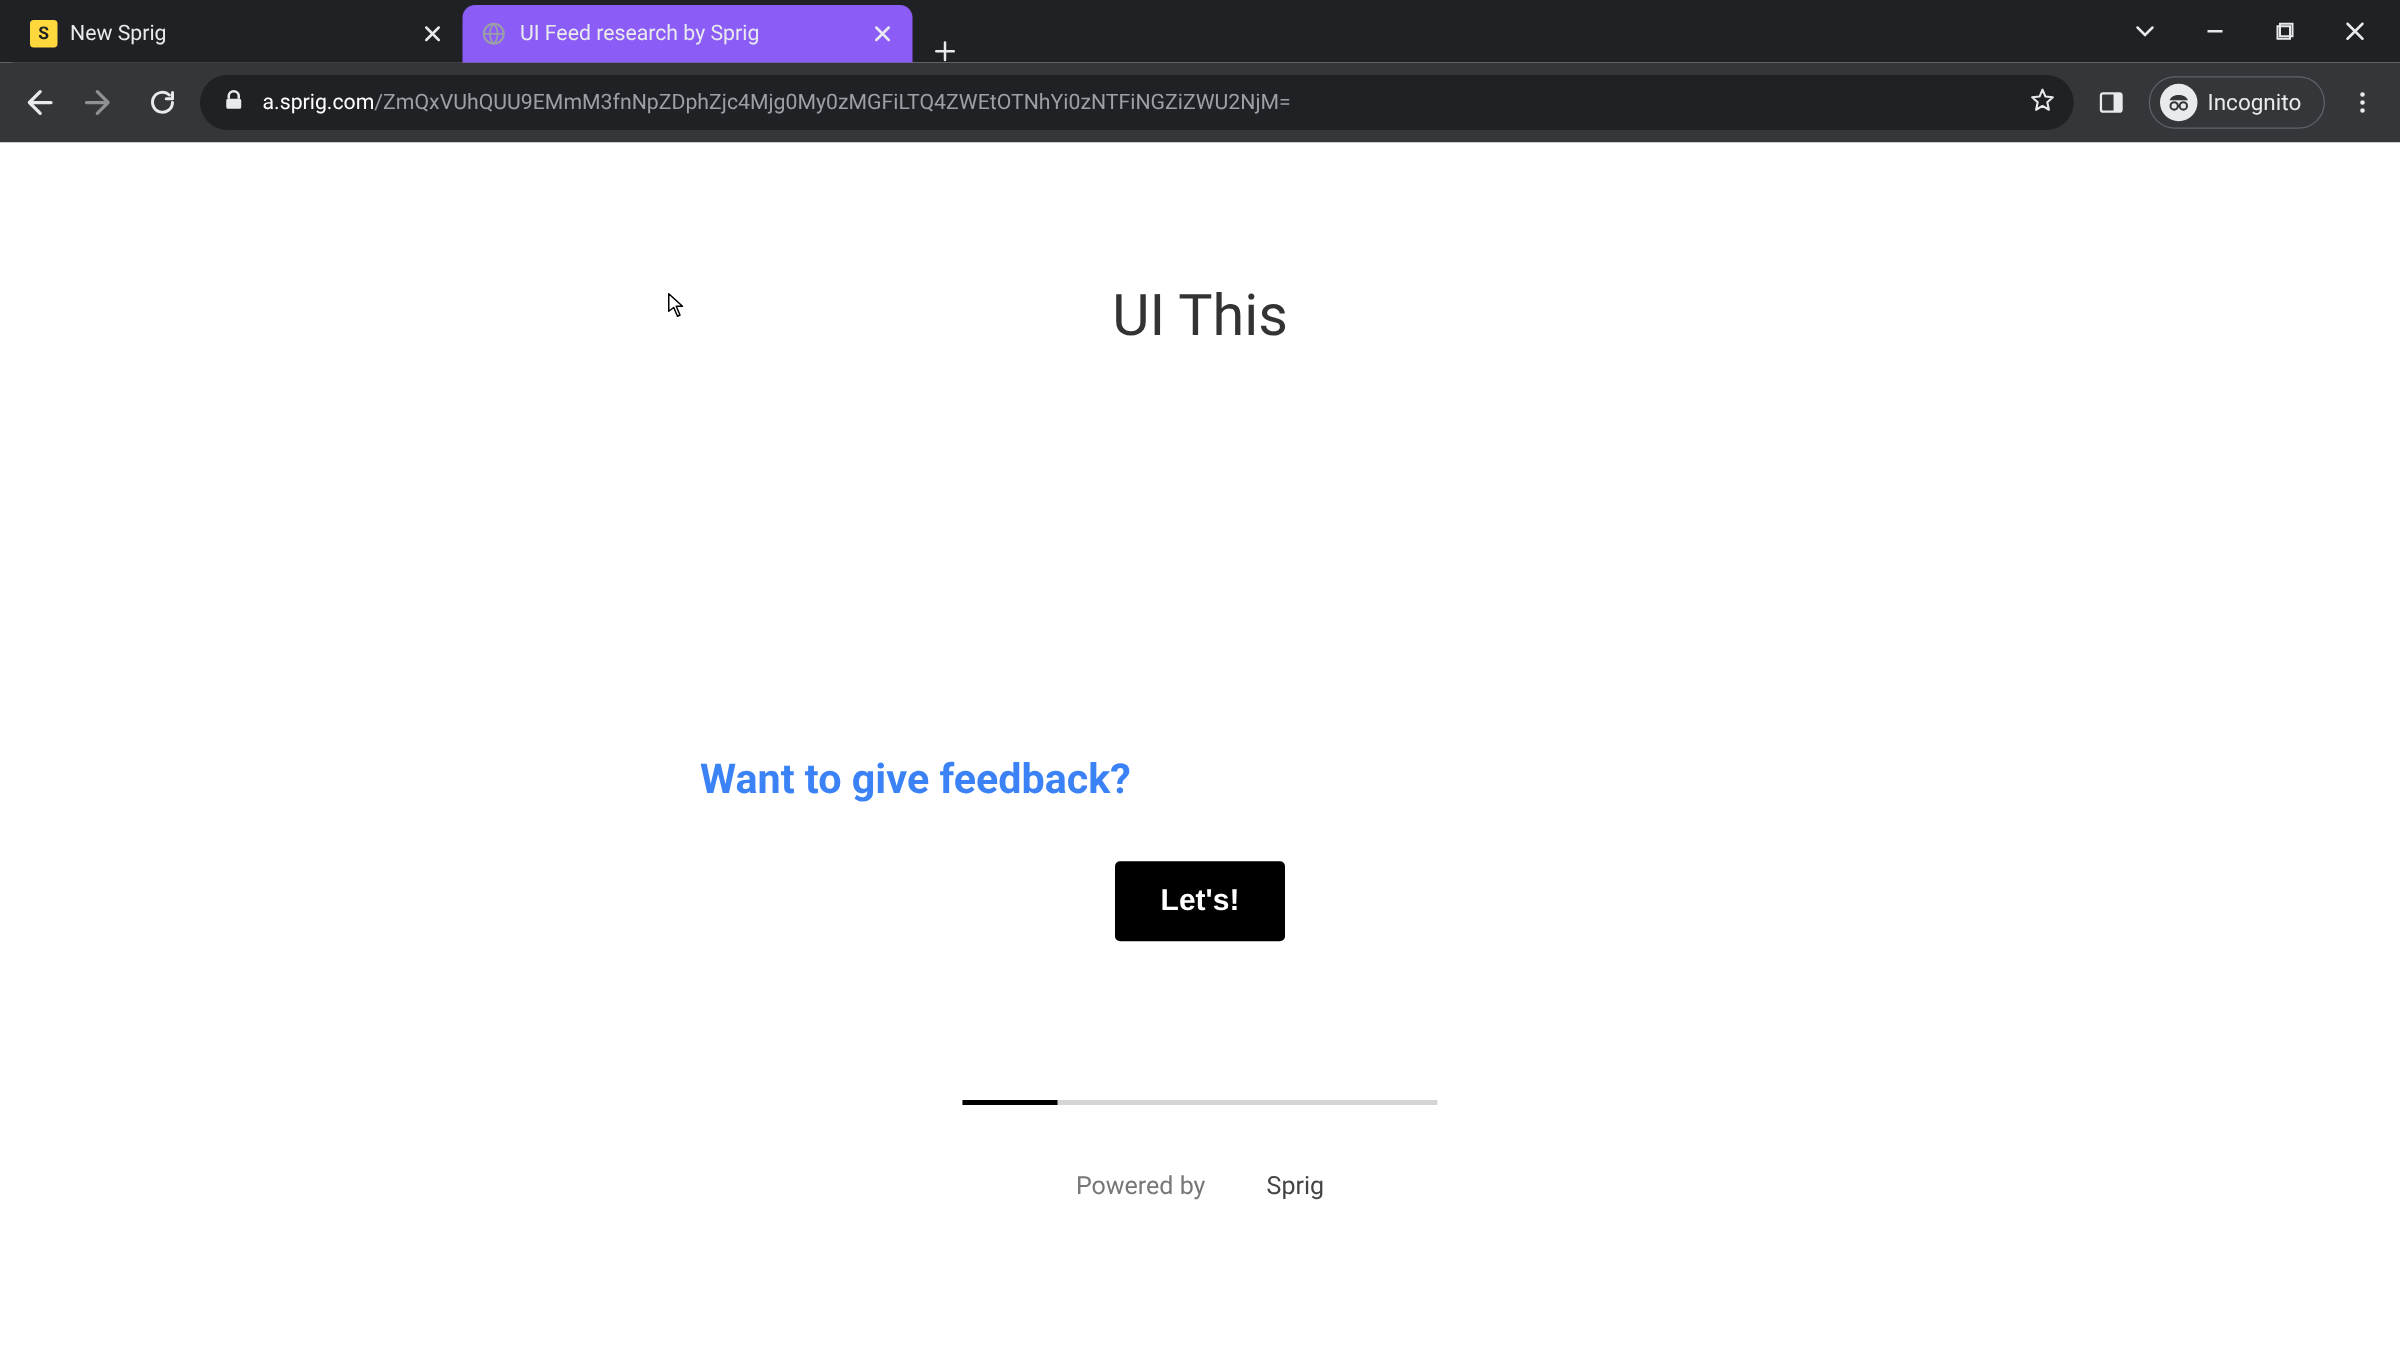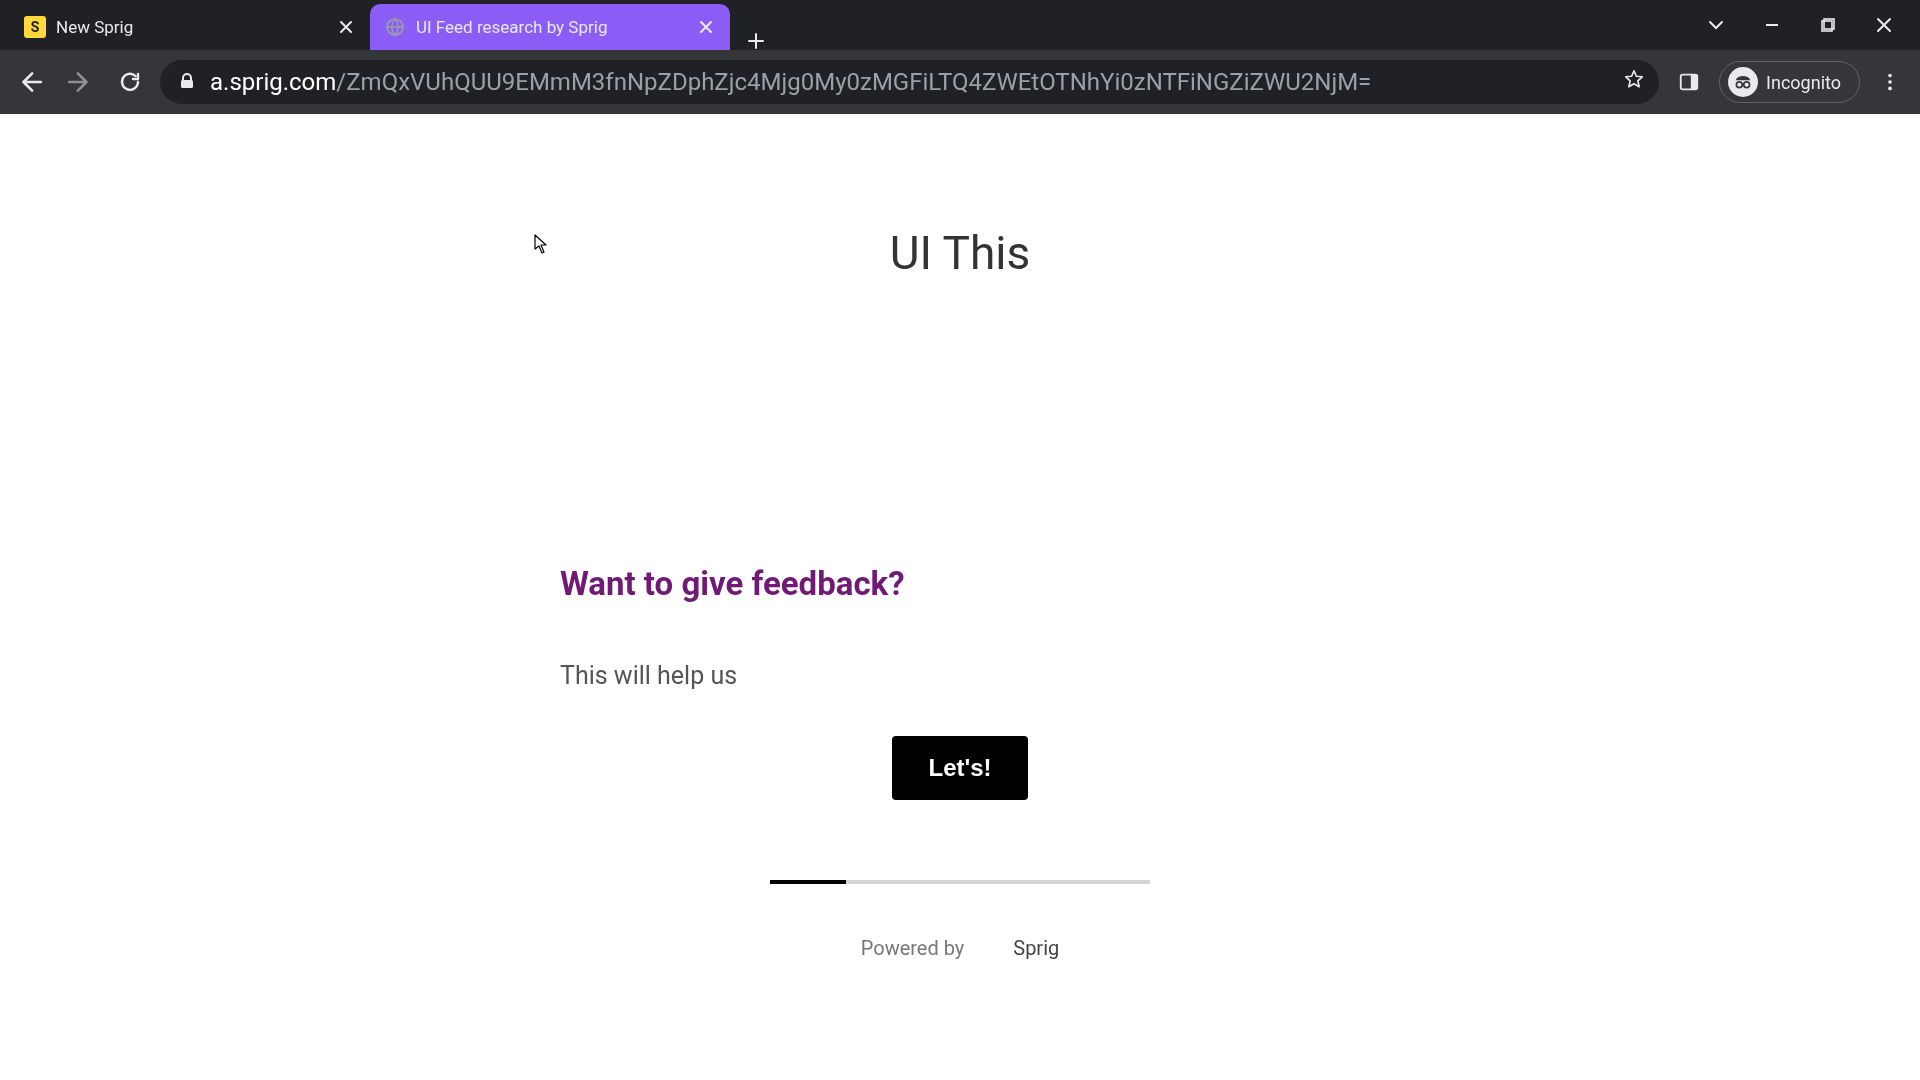--- a/index.html
+++ b/index.html
@@ -108,21 +108,21 @@
 
   .omnibox {
     flex: 1;
     height: 44px;
     background: #202124;
     border-radius: 22px;
     display: flex;
     align-items: center;
     padding: 0 10px 0 18px;
     color: #e8eaed;
-    font-size: 24px;
+    font-size: 17px;
     gap: 14px;
   }
   .omnibox .lock { color: #e8eaed; flex-shrink:0; }
   .omnibox .url { flex: 1; white-space: nowrap; overflow: hidden; }
   .omnibox .url .host { color: #ffffff; }
   .omnibox .url .path { color: #9aa0a6; }
   .omnibox .star { color: #e8eaed; flex-shrink:0; padding-right:4px; }
 
   .toolicon {
     width: 40px; height: 40px;
@@ -175,21 +175,22 @@
   .survey {
     position: absolute;
     top: 450px;
     left: 50%;
     transform: translateX(-50%);
     width: 800px;
   }
   .survey-q {
     font-size: 33px;
     font-weight: 700;
-    color: #701a75;
+    color: #3b82f6;
+    margin-top: 40px;
   }
   .survey-desc {
     margin-top: 58px;
     font-size: 25px;
     color: #555555;
   }
   .survey-btn {
     margin: 46px auto 0 auto;
     display: block;
     background: #000000;
@@ -354,21 +355,20 @@
   <div class="page-title">UI This</div>
 
   <div class="cursor">
     <svg width="14" height="20" viewBox="0 0 14 20">
       <path d="M1 1 L1 15 L5 12 L8 19 L10 18 L7 11 L12 11 Z" fill="#ffffff" stroke="#000000" stroke-width="1.2" stroke-linejoin="round"></path>
     </svg>
   </div>
 
   <div class="survey">
     <div class="survey-q">Want to give feedback?</div>
-    <div class="survey-desc">This will help us</div>
     <button class="survey-btn">Let's!</button>
   </div>
 
   <div class="progress-wrap">
     <div class="progress-track">
       <div class="progress-fill" style="width: 20%;"></div>
     </div>
     <div class="powered">
       <span>Powered by </span><span class="brand">Sprig</span>
     </div>

